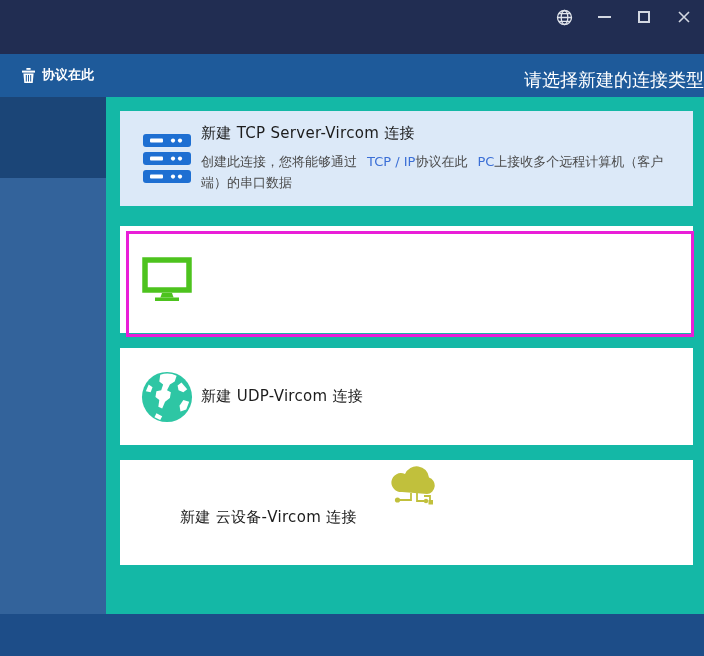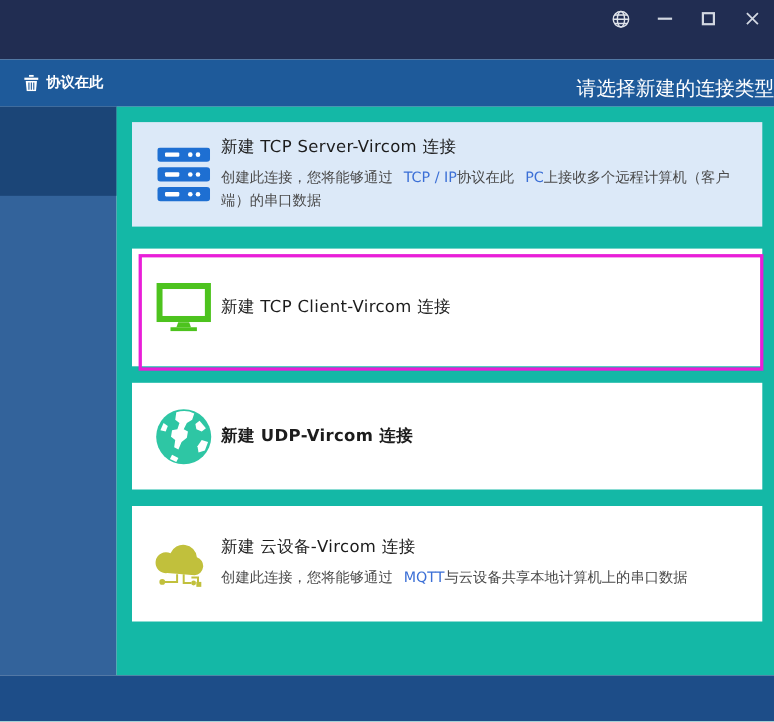--- a/index.html
+++ b/index.html
@@ -21,22 +21,22 @@
   .header-prompt { position:absolute; left:106px; right:0; top:14px; text-align:right; font-size:18px; }
 
   
   .sidebar { position:absolute; left:0; top:97px; width:106px; height:517px; background:#33639b; }
   .sidebar-active { width:106px; height:81px; background:#1b4577; }
   .main { position:absolute; left:106px; top:97px; width:598px; height:517px; background:#14b8a6; padding:14px 0 0 14px; }
 
   .card { width:573px; background:#fff; display:flex; align-items:center; padding-left:21px; }
   .card-1 { height:95px;  background:#dce9f8; margin-bottom:20px; }
   .card-2 { height:107px; margin-bottom:15px; }
-  .card-3 { height:97px;  margin-bottom:15px;font-weight:bold; }
-  .card-4 { height:105px; }
+  .card-3 { height:97px;  margin-bottom:15px; }
+  .card-4 { height:105px;flex-direction:column; }
   .card-icon { width:52px; display:flex; justify-content:center; flex:none; }
   .card-body { margin-left:8px; width:482px; }
   .card-title { font-size:15px; color:#1c1c1c; letter-spacing:.3px; }
   .card-desc { margin-top:9px; font-size:13px; line-height:1.55; color:#4a4a4a; }
   .seg-en { color:#3b6fd6;margin-left:10px; }
   .seg-cn { color:#4a4a4a; }
 
   .highlight-box { position:absolute; left:126px; top:231px; width:568px; height:106px;
                    border:3px solid #e91ed8; pointer-events:none; }
 
@@ -119,21 +119,20 @@
 
     <div class="card card-2">
       <div class="card-icon">
         <svg width="50" height="45" viewBox="0 0 50 45">
           <rect x="3" y="3" width="44" height="30" fill="#ffffff" stroke="#4dc31e" stroke-width="5.5"></rect>
           <path d="M20 36 h10 l1.6 4.5 h-13.2 z" fill="#4dc31e"></path>
           <rect x="13" y="40.5" width="24" height="3.5" fill="#4dc31e"></rect>
         </svg>
       </div>
       <div class="card-body">
-        <div class="card-title">新建 TCP Client-Vircom 连接</div>
       </div>
     </div>
 
     <div class="card card-3">
       <div class="card-icon">
         <svg width="54" height="54" viewBox="0 0 54 54">
           <circle cx="27" cy="27" r="26" fill="#2ec6a4"></circle>
           <g fill="#ffffff">
             <path d="M20 4 q9 -3 17 1 l-2 6 -5 3 -3 6 4 2 -1 6 -5 4 -3 7 -4 -2 1 -7 -4 -3 1 -6 5 -1 2 -6 -4 -3 z"></path>
             <path d="M42 12 l6 7 -4 3 -5 -2 -1 -5 z"></path>
@@ -159,21 +158,20 @@
           </g>
           <g fill="#c1c03c">
             <circle cx="6.5" cy="40" r="2.6"></circle>
             <circle cx="35" cy="41" r="2.2"></circle>
             <rect x="37.5" y="40" width="4.5" height="4.5"></rect>
           </g>
         </svg>
       </div>
       <div class="card-body">
         <div class="card-title">新建 云设备-Vircom 连接</div>
-        <div class="card-desc"><span class="seg-cn">创建此连接，您将能够通过</span><span class="seg-en">MQTT</span><span class="seg-cn">与云设备共享本地计算机上的串口数据</span></div>
       </div>
     </div>
 
   </div>
 
   <div class="highlight-box"></div>
 
   <div class="bottombar"></div>
 
 </div>

